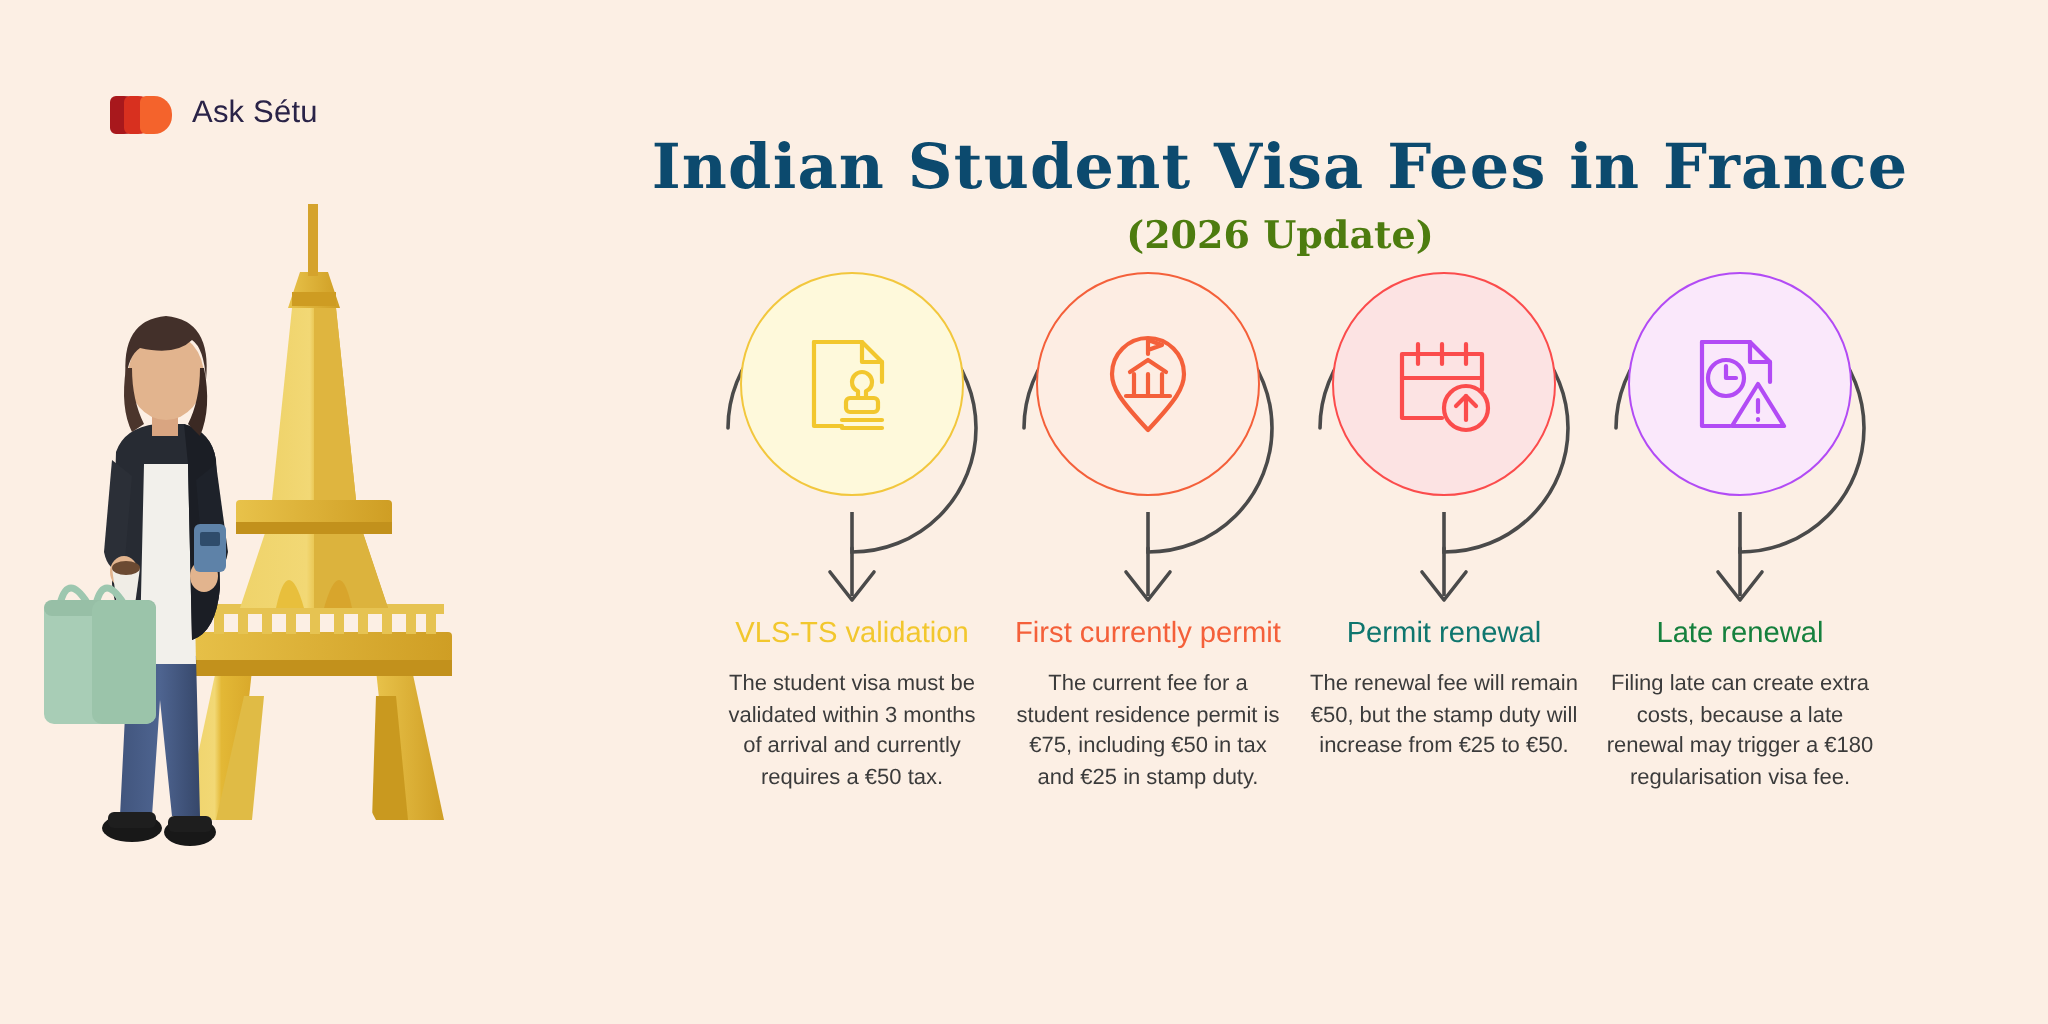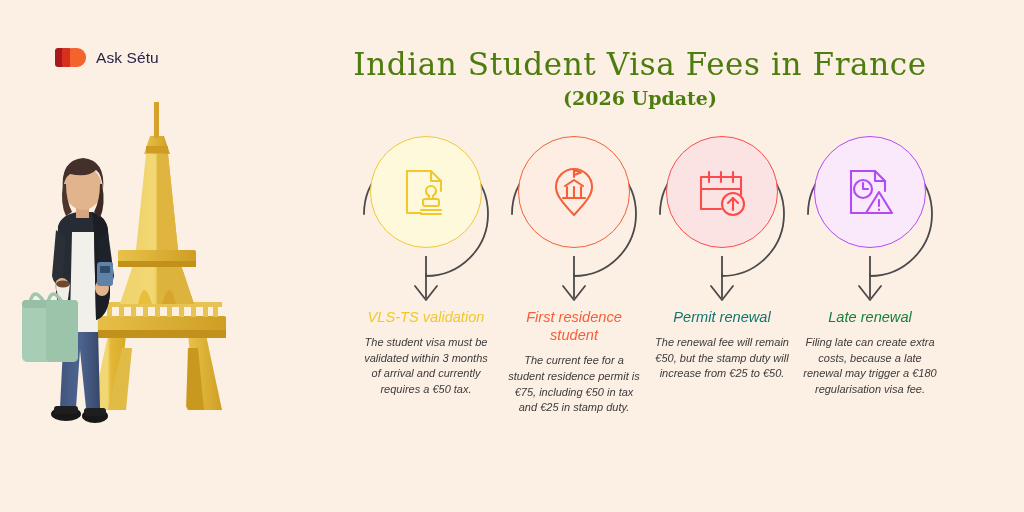--- a/index.html
+++ b/index.html
@@ -5,47 +5,48 @@
   * { margin:0; padding:0; box-sizing:border-box; }
   html,body { width:1024px; height:512px; }
   body {
     background:#FCEFE4;
     font-family:"Liberation Sans", sans-serif;
     position:relative;
     overflow:hidden;
   }
 
   
-  .logo { position:absolute; left:55px; top:48px; display:flex; align-items:center; gap:7px; }
+  .logo { position:absolute; left:55px; top:48px; display:flex; gap:7px; }
   .logo-marks { position:relative; width:34px; height:19px; }
   .logo-marks i {
     position:absolute; top:0; width:16px; height:19px; border-radius:3px 9px 9px 3px; display:block;
   }
   .lm1 { left:0;  background:#A8181C; }
   .lm2 { left:7px;  background:#D8301F; }
   .lm3 { left:15px; background:#F4632C; border-radius:9px; width:19px; }
   .logo-text { font-size:15.5px; color:#2A2347; font-weight:400; letter-spacing:.1px; }
 
   
   .title-wrap { position:absolute; left:300px; top:46px; width:680px; text-align:center; }
   .title {
     font-family:"DejaVu Serif", serif;
-    font-size:31px; font-weight:400; color:#4d7c0f; letter-spacing:.6px;
+    font-size:31px; font-weight:700; color:#0c4a6e; letter-spacing:.6px;
     white-space:nowrap;
+    margin-top:20px;
   }
   .subtitle {
     font-family:"DejaVu Serif", serif;
     font-size:19px; font-weight:700; color:#4d7c0f; margin-top:5px;
   }
 
   
   .illus { position:absolute; left:0; top:80px; width:330px; height:370px; }
 
   
-  .steps { position:absolute; left:352px; top:128px; width:592px; height:360px; display:flex;font-style:italic; }
+  .steps { position:absolute; left:352px; top:128px; width:592px; height:360px; display:flex; }
   .step { width:148px; position:relative; }
 
   .circle-zone { position:relative; height:180px; }
   .circle {
     position:absolute; left:50%; top:8px; transform:translateX(-50%);
     width:112px; height:112px; border-radius:50%;
     border:1.6px solid #000; display:flex; align-items:center; justify-content:center;
   }
   .arc-svg { position:absolute; left:50%; top:0; transform:translateX(-50%); width:148px; height:180px; overflow:visible; }
 
@@ -223,21 +224,21 @@
           <path d="M28 51 C14 36 10 30 10 23 a18 18 0 0 1 36 0 c0 7 -4 13 -18 28 z"></path>
           <path d="M28 13 v-7 l7 2.5 -7 2.5"></path>
           <path d="M19 22 l9 -6 9 6"></path>
           <path d="M17 34 h22"></path>
           <path d="M21 23 v11"></path>
             <path d="M28 23 v11"></path>
             <path d="M35 23 v11"></path>
         </svg>
       </div>
     </div>
-    <div class="headline">First residence student</div>
+    <div class="headline">First currently permit</div>
     <div class="body-txt">The current fee for a student residence permit is €75, including €50 in tax and €25 in stamp duty.</div>
   </div>
 
   <div class="step s3">
     <div class="circle-zone">
       <svg class="arc-svg" viewBox="0 0 148 180">
         <path d="M12 86 A62 62 0 1 1 74 148 L74 146" fill="none" stroke="#4A4A4A" stroke-width="1.8" stroke-linecap="round"></path>
         <path d="M74 128 L74 170" fill="none" stroke="#4A4A4A" stroke-width="1.8"></path>
         <path d="M63 158 L74 172 L85 158" fill="none" stroke="#4A4A4A" stroke-width="1.8" stroke-linecap="round" stroke-linejoin="round"></path>
       </svg>

